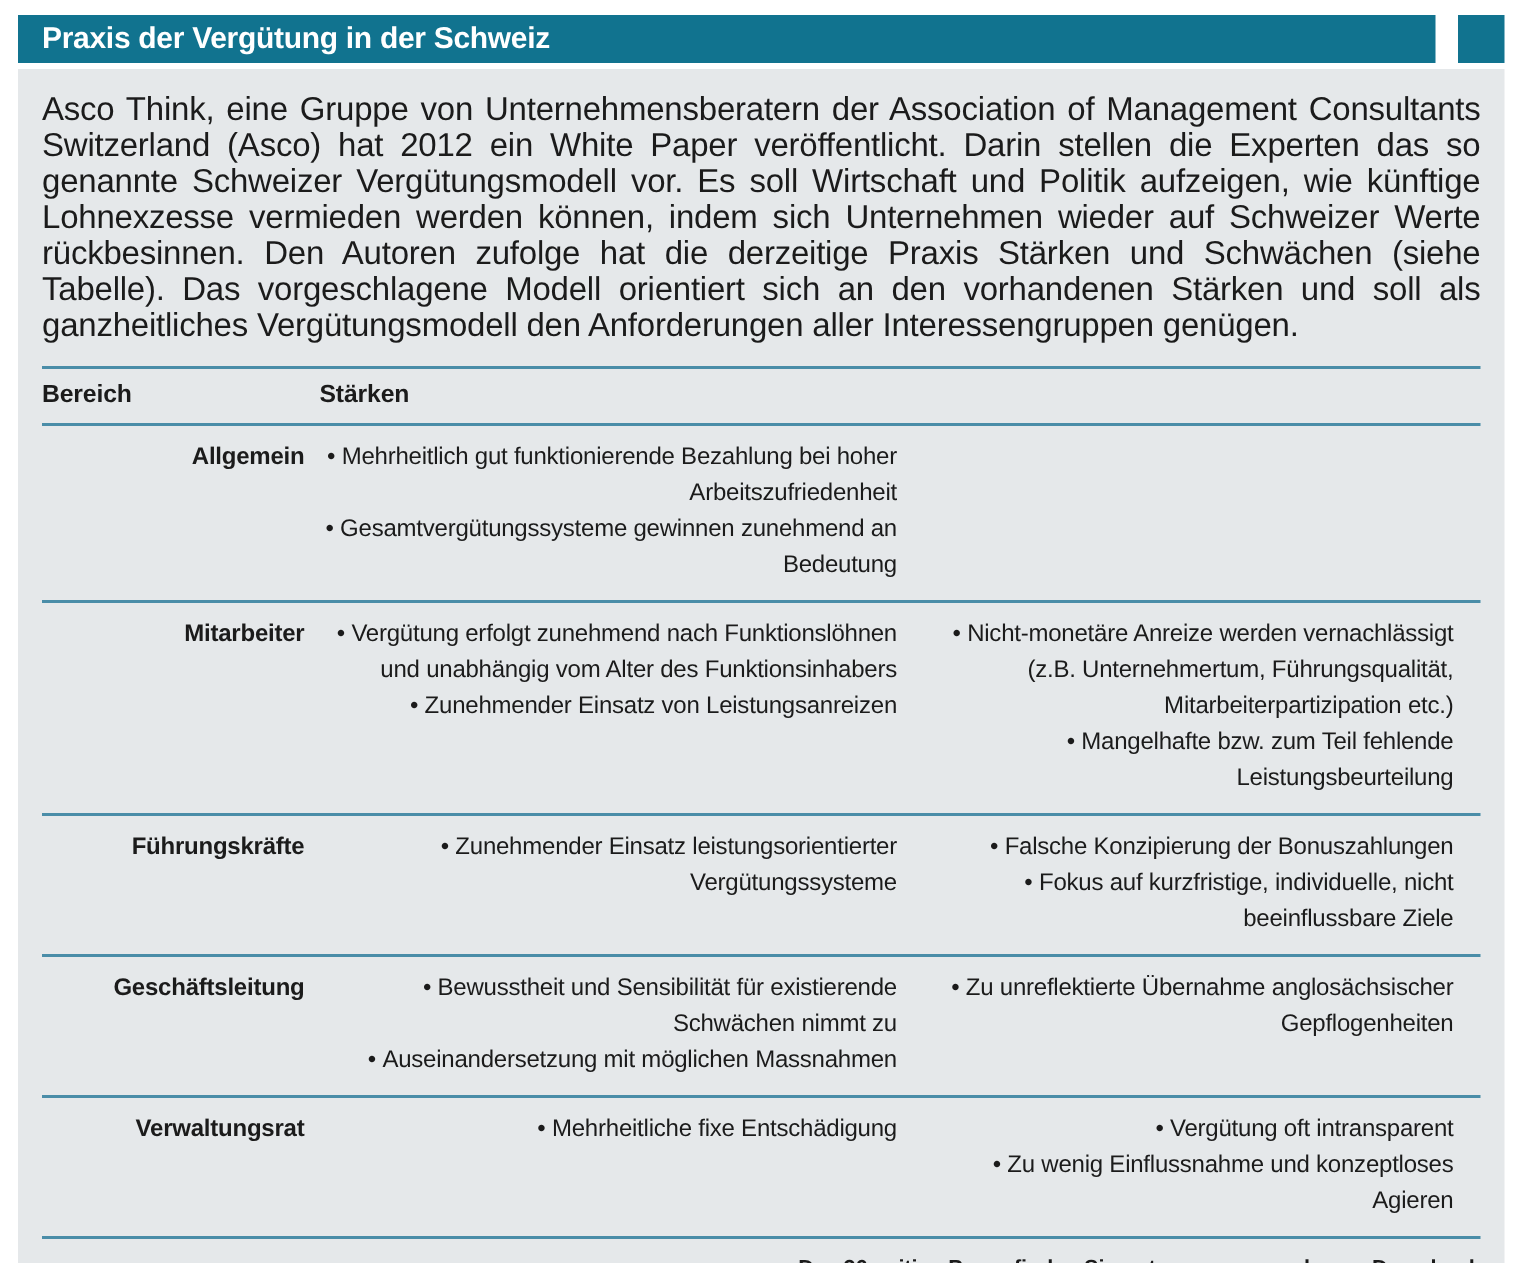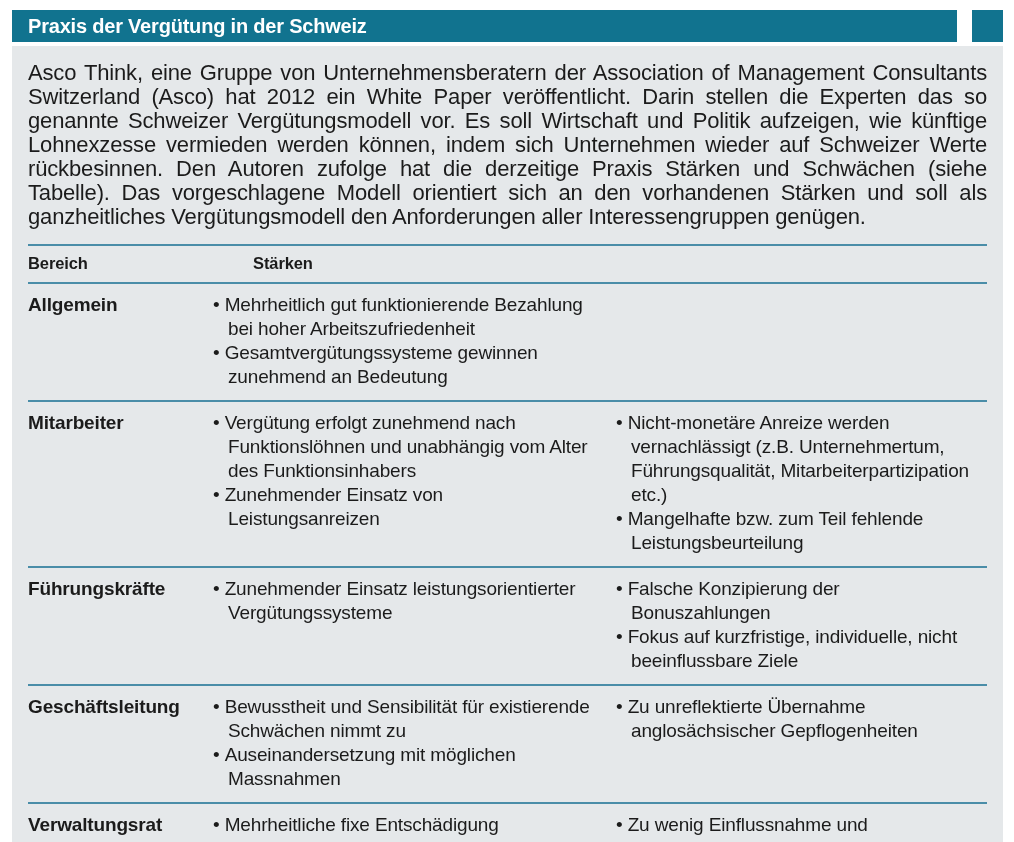--- a/index.html
+++ b/index.html
@@ -54,28 +54,28 @@
     display: grid;
     grid-template-columns: 185px 403px 1fr;
   }
   .thead {
     border-top: 2px solid var(--rule, #4a8da8);
     border-bottom: 2px solid var(--rule, #4a8da8);
     padding: 8px 0 9px 0;
     font-size: 16.5px;
     font-weight: bold;
     letter-spacing: -0.1px;
-    gap: 40px;
   }
   .trow {
     padding: 9px 0 11px 0;
     border-bottom: 2px solid var(--rule, #4a8da8);
-    font-size: 19px;
+    font-size: 16px;
     line-height: 24px;
     letter-spacing: -0.15px;
+    text-align: right;
   }
   .cell-bereich {
     font-weight: bold;
     padding-right: 10px;
   }
   ul.cell-list {
     list-style: none;
     margin: 0;
     padding: 0 18px 0 0;
   }
@@ -153,20 +153,21 @@
               <li>Zu unreflektierte Übernahme anglosächsischer Gepflogenheiten</li>
             </ul>
   </div>
 
   <div class="trow">
     <div class="cell-bereich">Verwaltungsrat</div>
     <ul class="cell-list staerken">
               <li>Mehrheitliche fixe Entschädigung</li>
             </ul>
     <ul class="cell-list schwaechen">
+              <li>Vergütung oft intransparent</li>
               <li>Zu wenig Einflussnahme und konzeptloses Agieren</li>
             </ul>
   </div>
 </div>
     </div>
 
     <div class="footer-note">Das 36-seitige Paper finden Sie unter www.asco.ch zum Download.</div>
 
   </div>
 </div>

